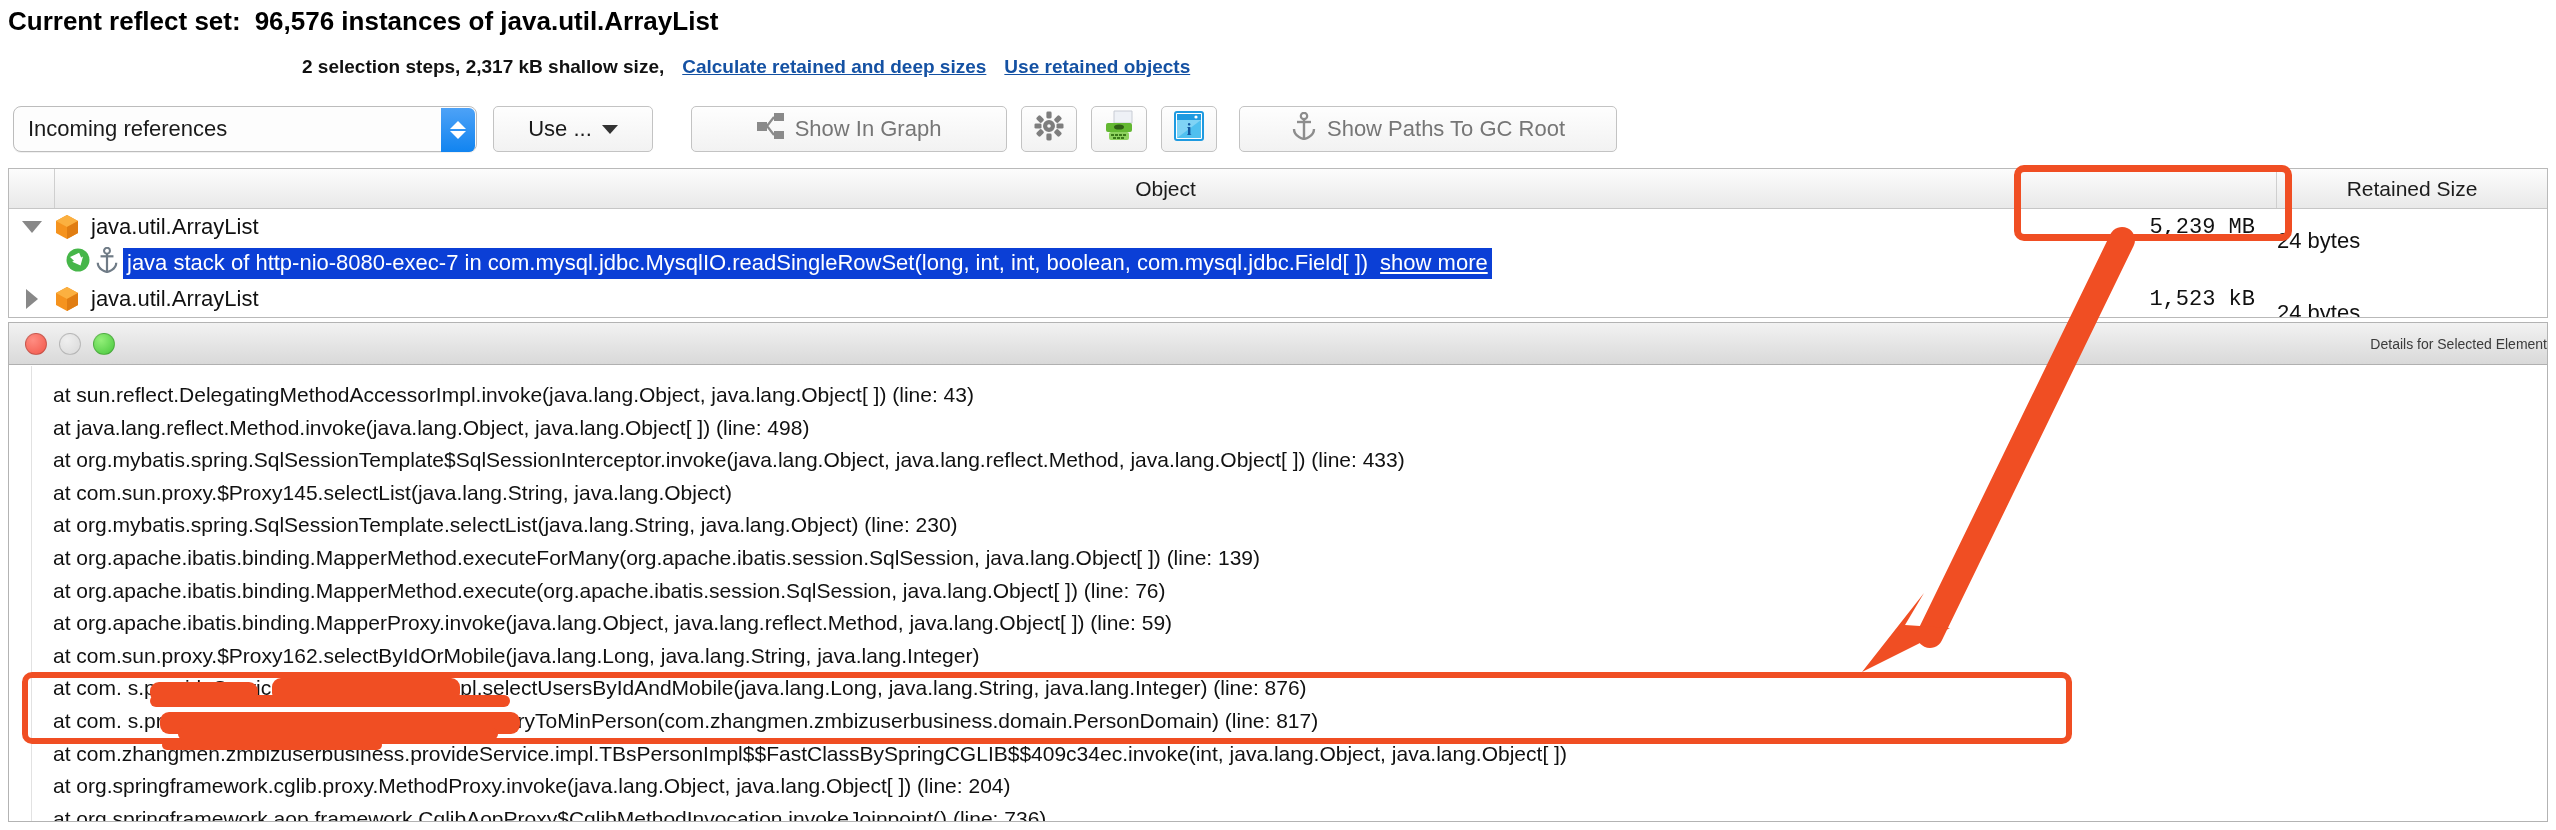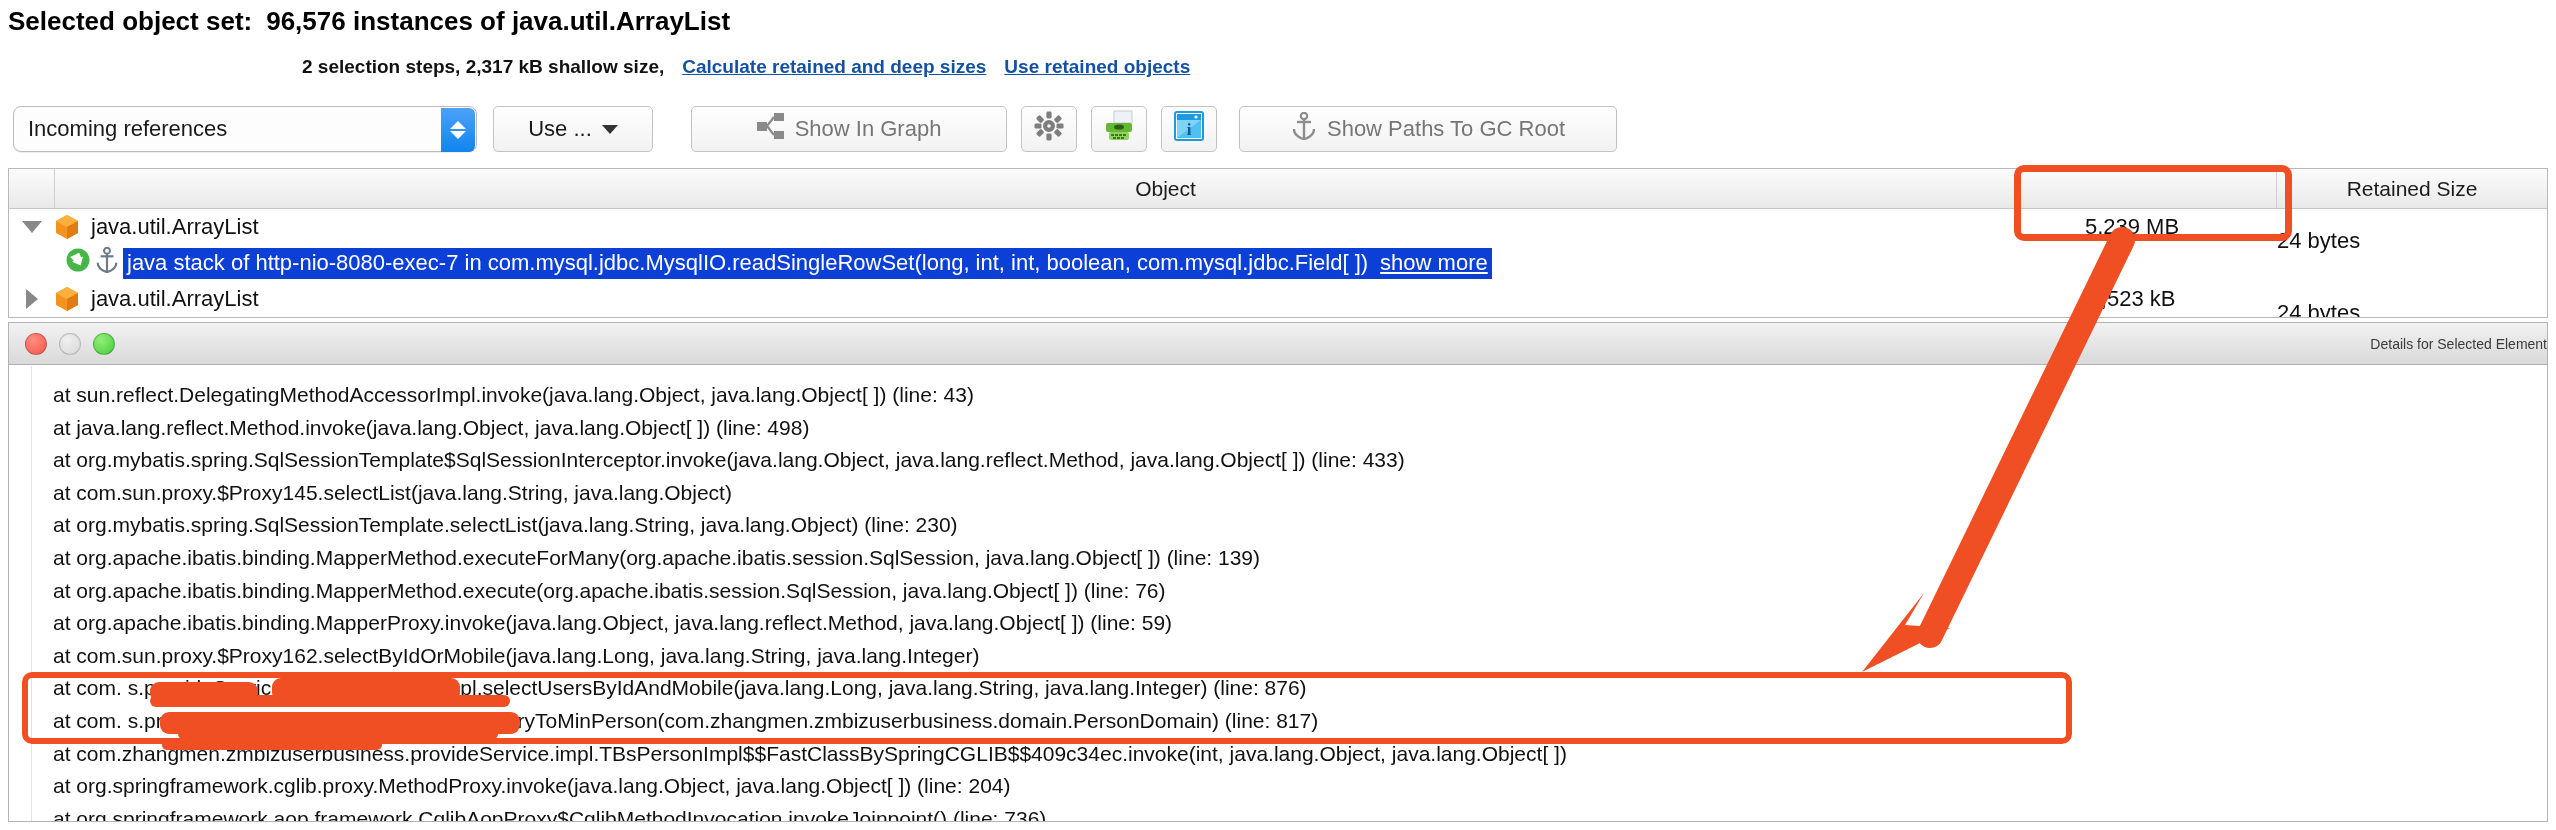--- a/index.html
+++ b/index.html
@@ -133,21 +133,21 @@
   .trow {
     display: flex; align-items: center;
     height: 36px; font-size: 22px; color: #111;
   }
   .trow.alt { background: #f7f7f7; }
   .cell-gutter {
     width: 46px; height: 100%;
     display: flex; align-items: center; justify-content: center;
   }
   .cell-object { flex: 1; display: flex; align-items: center; height: 100%; overflow: hidden; }
-  .cell-retained { width: 268px; text-align: center; padding-right: 22px; }
+  .cell-retained { width: 268px; text-align: right; padding-right: 22px; font-family: Liberation Mono, monospace; }
   .cell-shallow { width: 270px; text-align: left; padding-right: 22px; margin-top: 28px; }
 
   .twisty-dn {
     width: 0; height: 0;
     border-left: 10px solid transparent;
     border-right: 10px solid transparent;
     border-top: 12px solid #888;
   }
   .twisty-rt {
     width: 0; height: 0;
@@ -236,21 +236,21 @@
     background: #f04e23;
     border-radius: 9px;
   }
 </style>
 </head>
 <body>
 
 <div id="root">
 
   <div class="hdr">
-    <span class="hdr-label">Selected object set:</span>
+    <span class="hdr-label">Current reflect set:</span>
     <span class="hdr-value">96,576 instances of java.util.ArrayList</span>
   </div>
 
   <div class="subhdr">
     <span class="subhdr-text">2 selection steps, 2,317 kB shallow size,</span>
     <span class="sp18"></span>
     <span class="subhdr-link">Calculate retained and deep sizes</span>
     <span class="sp18"></span>
     <span class="subhdr-link">Use retained objects</span>
   </div>

